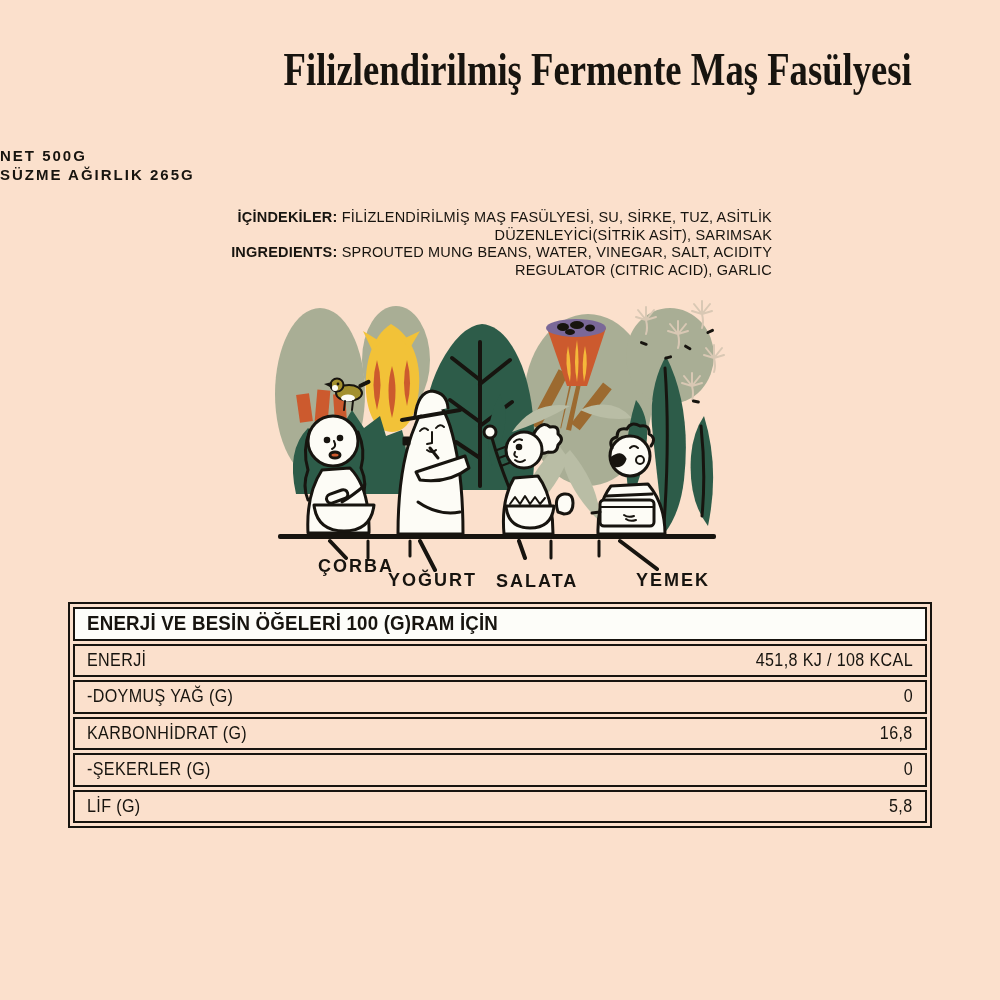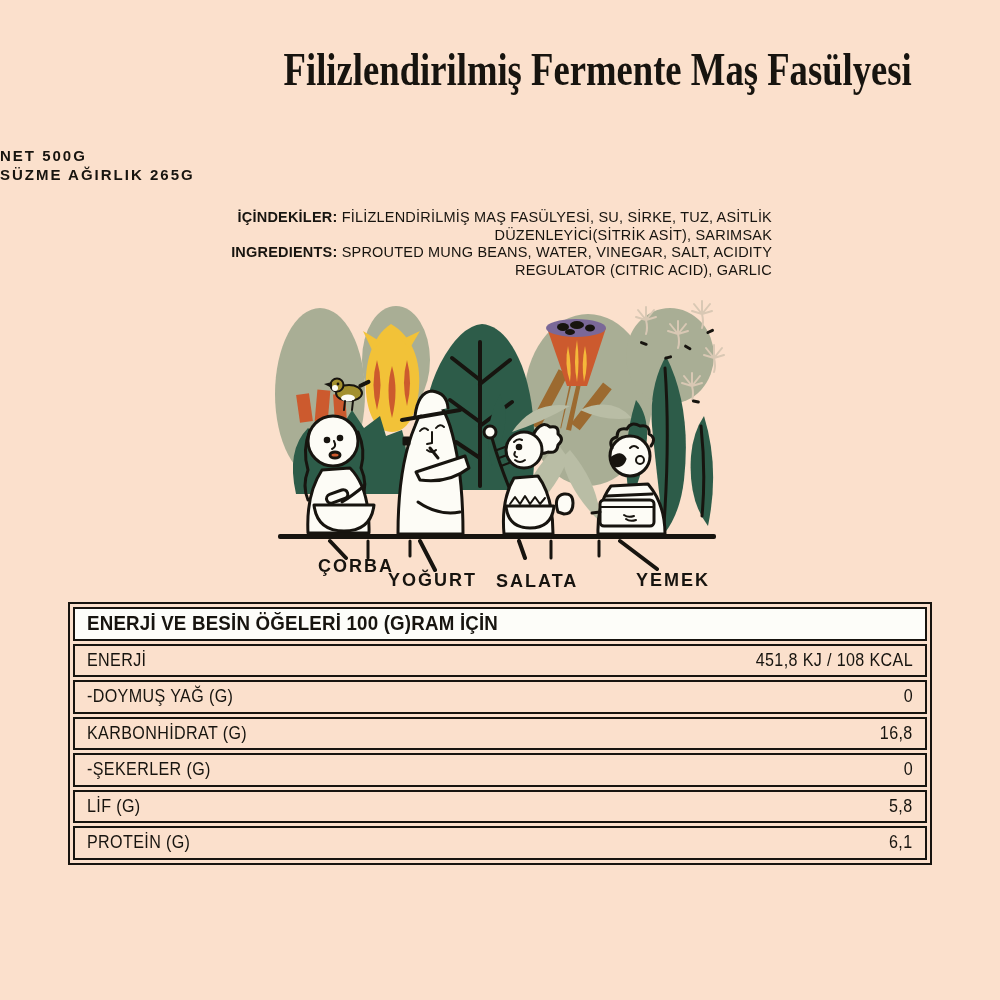--- a/index.html
+++ b/index.html
@@ -267,17 +267,13 @@
     <span class="cond nvalue">16,8</span>
   </div>
   <div class="nrow">
     <span class="cond nlabel">-ŞEKERLER (G)</span>
     <span class="cond nvalue">0</span>
   </div>
   <div class="nrow">
     <span class="cond nlabel">LİF (G)</span>
     <span class="cond nvalue">5,8</span>
   </div>
-  <div class="nrow">
-    <span class="cond nlabel">PROTEİN (G)</span>
-    <span class="cond nvalue">6,1</span>
-  </div>
 </div>
 
 </body></html>

